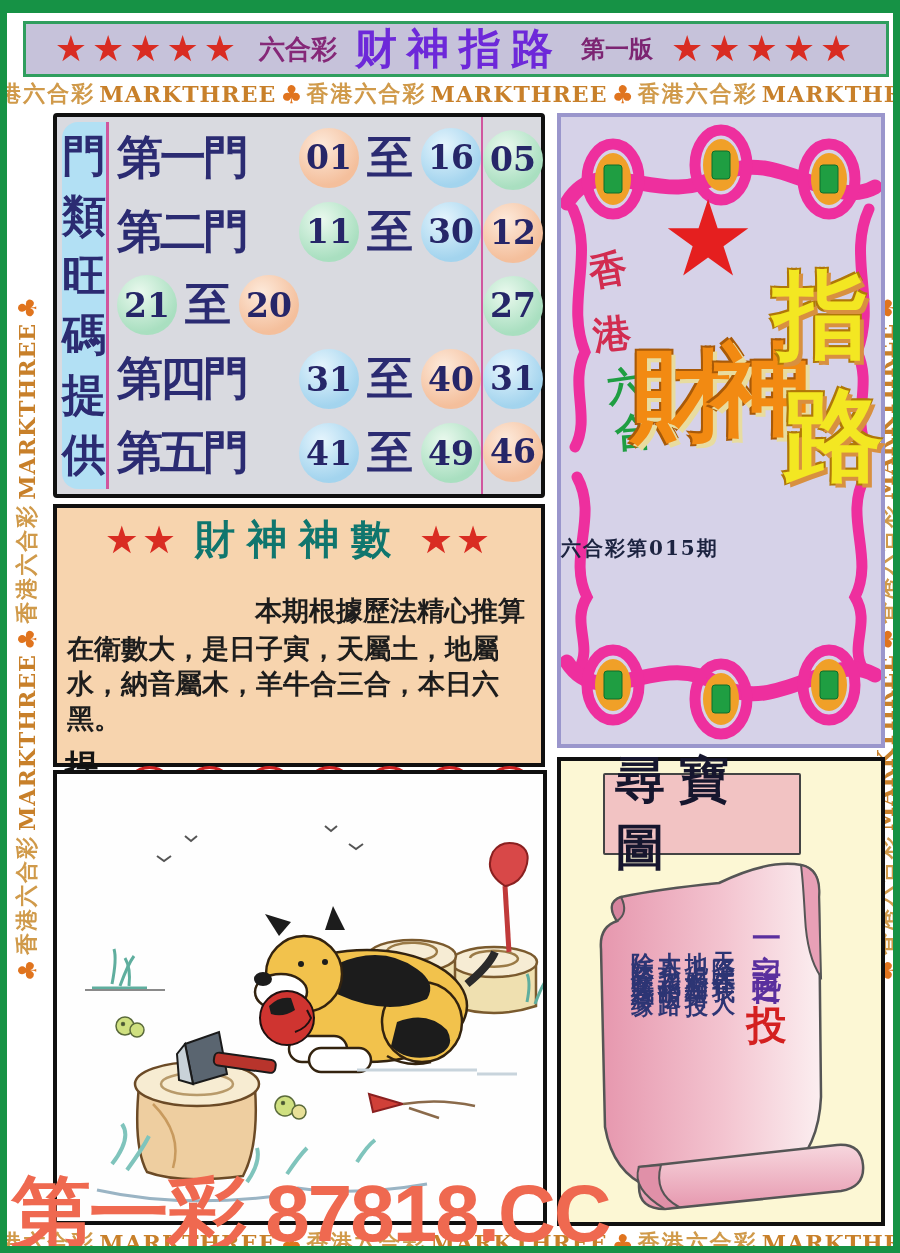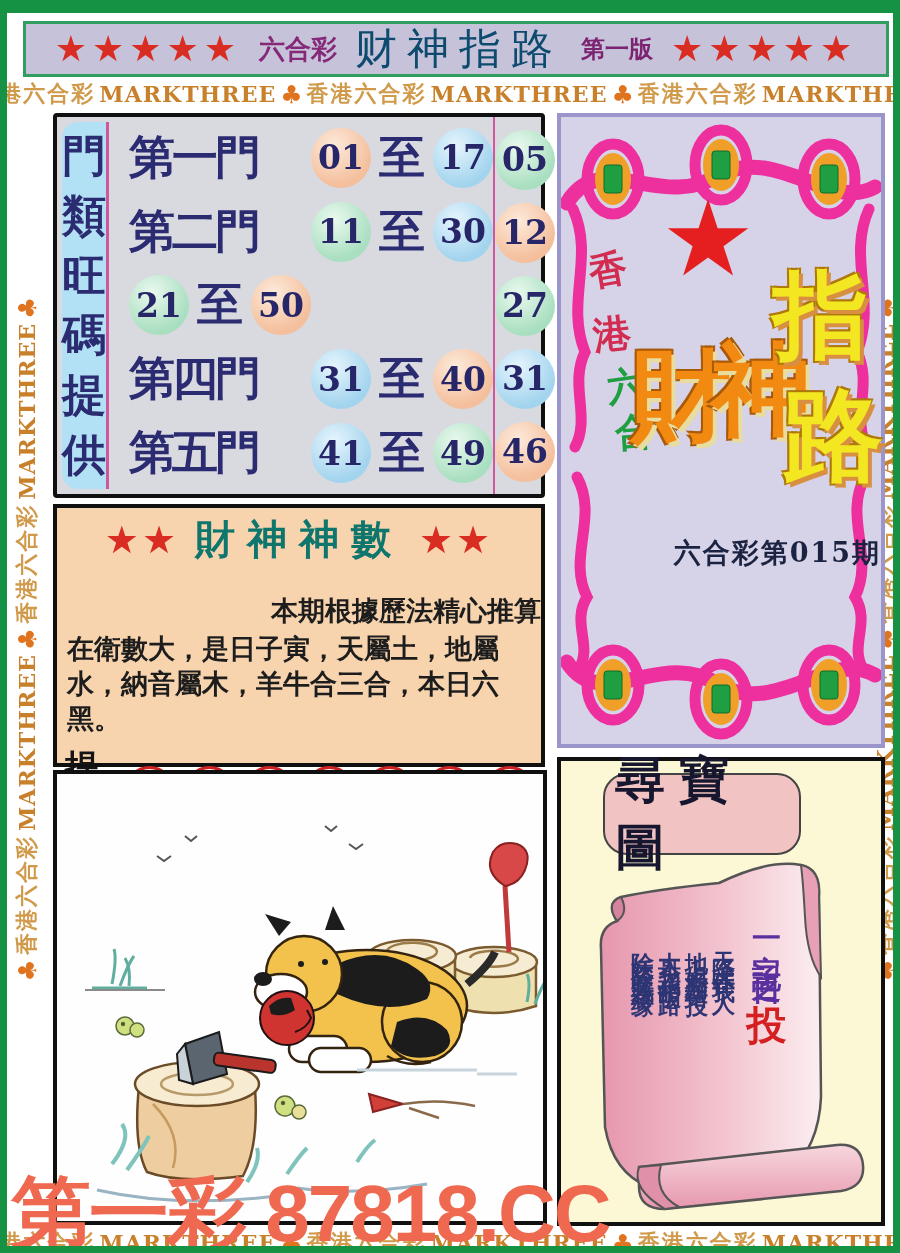--- a/index.html
+++ b/index.html
@@ -6,21 +6,21 @@
   .page{position:relative;width:900px;height:1253px;margin:0 auto;background:#fff;
         box-sizing:border-box;border:7px solid #169245;border-top-width:13px;overflow:hidden;
         font-family:"DejaVu Sans",sans-serif;}
   .serif{font-family:"DejaVu Serif","Liberation Serif",serif;}
 
   
   .banner{position:absolute;left:16px;top:8px;width:860px;height:50px;background:#c6c2da;
           border:3px solid #2f9e5e;display:flex;align-items:center;justify-content:center;gap:18px;}
   .banner .stars{color:#d92c22;font-size:36px;letter-spacing:5px;line-height:1;}
   .banner .brand{color:#852878;font-size:26px;font-weight:700;}
-  .banner .title{color:#0c4a6e;font-size:42px;font-weight:400;letter-spacing:10px;}
+  .banner .title{color:#6d28d9;font-size:42px;font-weight:700;letter-spacing:10px;}
   .banner .edition{color:#7c2472;font-size:24px;font-weight:700;}
 
   
   .strip{display:flex;align-items:center;justify-content:center;white-space:nowrap;gap:4px;
          font-size:22px;font-weight:700;font-family:"DejaVu Serif",serif;}
   .strip .club{color:#e0741e;font-size:25px;}
   .strip .cn{color:#d09a4a;letter-spacing:2px;}
   .strip .en{color:#c8802a;letter-spacing:1px;}
   .strip-top{position:absolute;left:30px;top:66px;width:840px;height:30px;}
   .strip-bottom{position:absolute;left:30px;top:1215px;width:840px;height:30px;}
@@ -28,63 +28,63 @@
   .strip-right{position:absolute;left:313px;top:612px;width:1130px;height:28px;transform:rotate(-90deg);}
 
   .panel{position:absolute;border:4px solid #101010;box-sizing:border-box;}
 
   
   .gate{left:46px;top:100px;width:492px;height:385px;background:#d9dae0;border-radius:4px;display:flex;}
   .gate .side{width:72px;margin:5px 0 5px 5px;background:#b2e0f4;border-right:3px solid #d0569e;
               border-radius:16px 0 0 16px;display:flex;flex-direction:column;justify-content:space-around;
               align-items:center;padding:4px 0;}
   .gate .side span{font-size:44px;font-weight:800;color:#2b2b72;line-height:1;}
-  .gate .rows{flex:1;display:flex;flex-direction:column;justify-content:space-around;padding:4px 0;margin-left:12px;}
+  .gate .rows{flex:1;display:flex;flex-direction:column;justify-content:space-around;padding:4px 0;}
   .gate .row{display:flex;align-items:center;padding-left:8px;}
   .gate .row-label{font-size:46px;font-weight:800;color:#2b2b72;letter-spacing:-3px;width:182px;}
   .gate .to{font-size:46px;font-weight:800;color:#2b2b72;margin:0 8px;}
   .ball{width:60px;height:60px;border-radius:50%;display:flex;align-items:center;justify-content:center;
         font-size:33px;font-weight:800;color:#262668;font-family:"DejaVu Serif",serif;flex:0 0 auto;}
   .peach{background:radial-gradient(circle at 38% 30%,#fdeadb 0%,#f4bf9c 70%);}
   .blue {background:radial-gradient(circle at 38% 30%,#e6f5fd 0%,#a3d4ee 70%);}
   .green{background:radial-gradient(circle at 38% 30%,#eaf9ee 0%,#a9dfc0 70%);}
   .gate .pick-col{width:90px;border-left:2px solid #d0569e;display:flex;flex-direction:column;
                   justify-content:space-around;align-items:center;padding:6px 0;}
 
   
   .shenshu{left:46px;top:491px;width:492px;height:263px;background:#f7d4ae;}
   .ss-title{display:flex;align-items:center;justify-content:center;gap:16px;margin-top:4px;}
   .ss-stars{color:#d92c22;font-size:38px;letter-spacing:3px;line-height:1;}
   .ss-name{font-size:40px;font-weight:800;color:#0f766e;letter-spacing:12px;}
-  .ss-line1{text-align:right;font-size:27px;font-weight:700;color:#1d1d1d;margin-top:26px;}
+  .ss-line1{text-align:right;padding-right:16px;font-size:27px;font-weight:700;color:#1d1d1d;margin-top:26px;}
   .ss-body{padding:2px 26px 0 10px;font-size:27px;font-weight:700;color:#1d1d1d;line-height:1.3;}
   .ss-provide{display:flex;align-items:center;gap:9px;padding:8px 6px 0 8px;}
   .ss-label{font-size:35px;font-weight:800;color:#141414;}
   .num-circle{width:45px;height:45px;border:3px solid #cd2222;border-radius:50%;color:#cd2222;
               font-size:26px;font-weight:800;display:flex;align-items:center;justify-content:center;flex:0 0 auto;}
 
   
   .illus{left:46px;top:757px;width:494px;height:455px;background:#fefefe;}
 
   
   .poster{left:550px;top:100px;width:328px;height:635px;background:#d6d2e8;border-color:#9a96cc;}
   .poster svg.deco{position:absolute;left:0;top:0;}
   .poster .big-star{position:absolute;left:100px;top:70px;font-size:105px;color:#e51f1f;line-height:1;}
   .vbrand span{position:absolute;font-size:38px;font-weight:800;font-family:"DejaVu Serif",serif;}
   .vb-red{color:#d22c50;} .vb-green{color:#1f9e42;}
   .pt{position:absolute;font-size:100px;font-weight:800;font-family:"DejaVu Serif",serif;line-height:1;}
   .pt-orange{color:#f28a12;text-shadow:4px 4px 0 #e8dca0,-2px -2px 0 #a85a08,2px -2px 0 #a85a08,-2px 2px 0 #a85a08;}
   .pt-yellow{color:#f3e722;text-shadow:4px 4px 0 #d89040,-2px -2px 0 #b07808,2px -2px 0 #b07808,-2px 2px 0 #b07808;}
-  .issue{position:absolute;left:0;top:418px;width:100%;text-align:right;font-size:27px;font-weight:800;
+  .issue{position:absolute;left:0;top:418px;width:100%;text-align:left;font-size:20px;font-weight:800;
          color:#1c2340;font-family:"DejaVu Serif",serif;letter-spacing:2px;}
 
   
   .treasure{left:550px;top:744px;width:328px;height:469px;background:#fcf7d4;}
   .t-badge{position:absolute;left:42px;top:12px;width:194px;height:78px;background:#f2c3c3;
-           border:2px solid #444;border-radius:24px;display:flex;align-items:center;justify-content:center;}
+           border:2px solid #444;border-radius:2px;display:flex;align-items:center;justify-content:center;}
   .t-badge span{font-size:50px;font-weight:800;color:#16162e;letter-spacing:14px;padding-left:10px;
                 font-family:"DejaVu Serif",serif;}
   .v-col{position:absolute;writing-mode:vertical-rl;text-orientation:upright;font-weight:800;
          font-family:"DejaVu Serif",serif;line-height:1;}
   .riddle{left:186px;top:162px;font-size:29px;color:#5a2f9e;letter-spacing:8px;}
   .riddle .ans{font-size:40px;color:#d42020;margin-top:10px;}
   .poem{font-size:23px;color:#2d3574;letter-spacing:7px;}
 
   
   .site{position:absolute;left:4px;top:1148px;z-index:9;font-size:80px;font-weight:800;color:#ef6950;
@@ -153,32 +153,32 @@
       <span>旺</span>
       <span>碼</span>
       <span>提</span>
       <span>供</span>
     </div>
     <div class="rows">
       <div class="row">
         <span class="row-label">第一門</span>
         <span class="ball peach">01</span>
         <span class="to">至</span>
-        <span class="ball blue">17</span>
+        <span class="ball blue">16</span>
       </div>
       <div class="row">
         <span class="row-label">第二門</span>
         <span class="ball green">11</span>
         <span class="to">至</span>
         <span class="ball blue">30</span>
       </div>
       <div class="row">
         <span class="ball green">21</span>
         <span class="to">至</span>
-        <span class="ball peach">50</span>
+        <span class="ball peach">20</span>
       </div>
       <div class="row">
         <span class="row-label">第四門</span>
         <span class="ball blue">31</span>
         <span class="to">至</span>
         <span class="ball peach">40</span>
       </div>
       <div class="row">
         <span class="row-label">第五門</span>
         <span class="ball blue">41</span>

